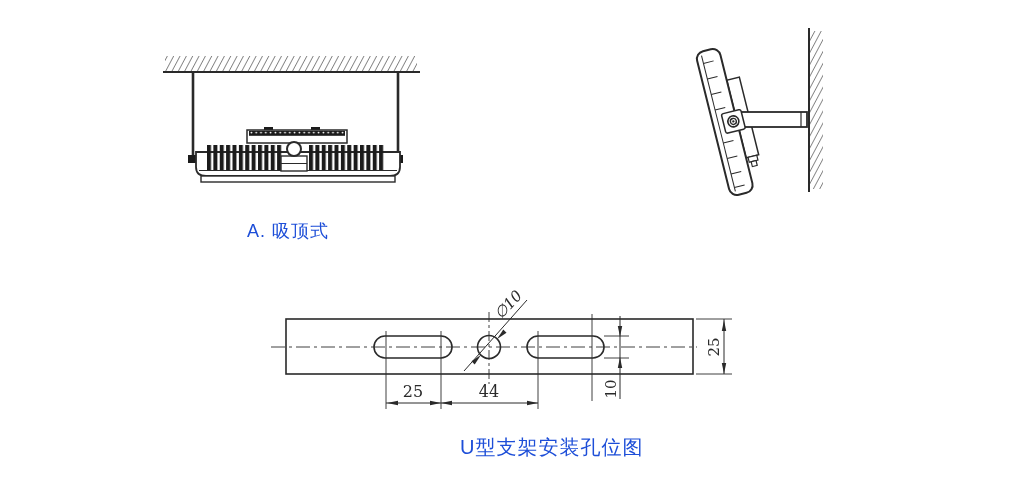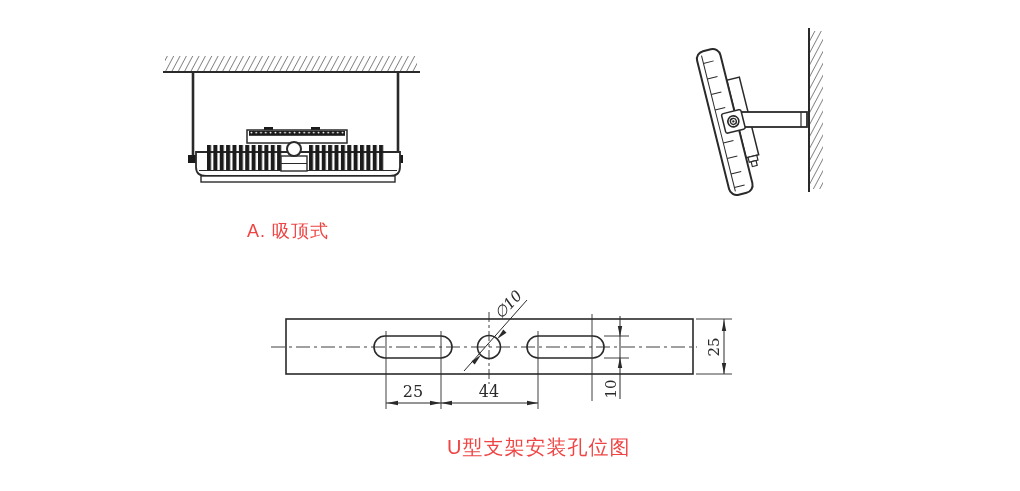--- a/index.html
+++ b/index.html
@@ -6,26 +6,26 @@
   #stage{
     position:relative;
     width:1020px;height:491px;
     background:#ffffff;
     overflow:hidden;
     font-family:"Liberation Sans", sans-serif;
   }
   .fig{position:absolute;}
   .cap{
     position:absolute;
-    color:#ef4444;
+    color:#1d4ed8;
     font-size:18px;
     letter-spacing:1px;
     white-space:nowrap;
   }
-  .cap.big{font-size:20px;}
+  .cap.big{font-size:20px;margin-left:13px;}
   svg text{
     font-family:"DejaVu Serif","Liberation Serif",serif;
     fill:#2a2a2a;
   }
 </style>
 </head>
 <body>
 
 <div id="stage">
 

